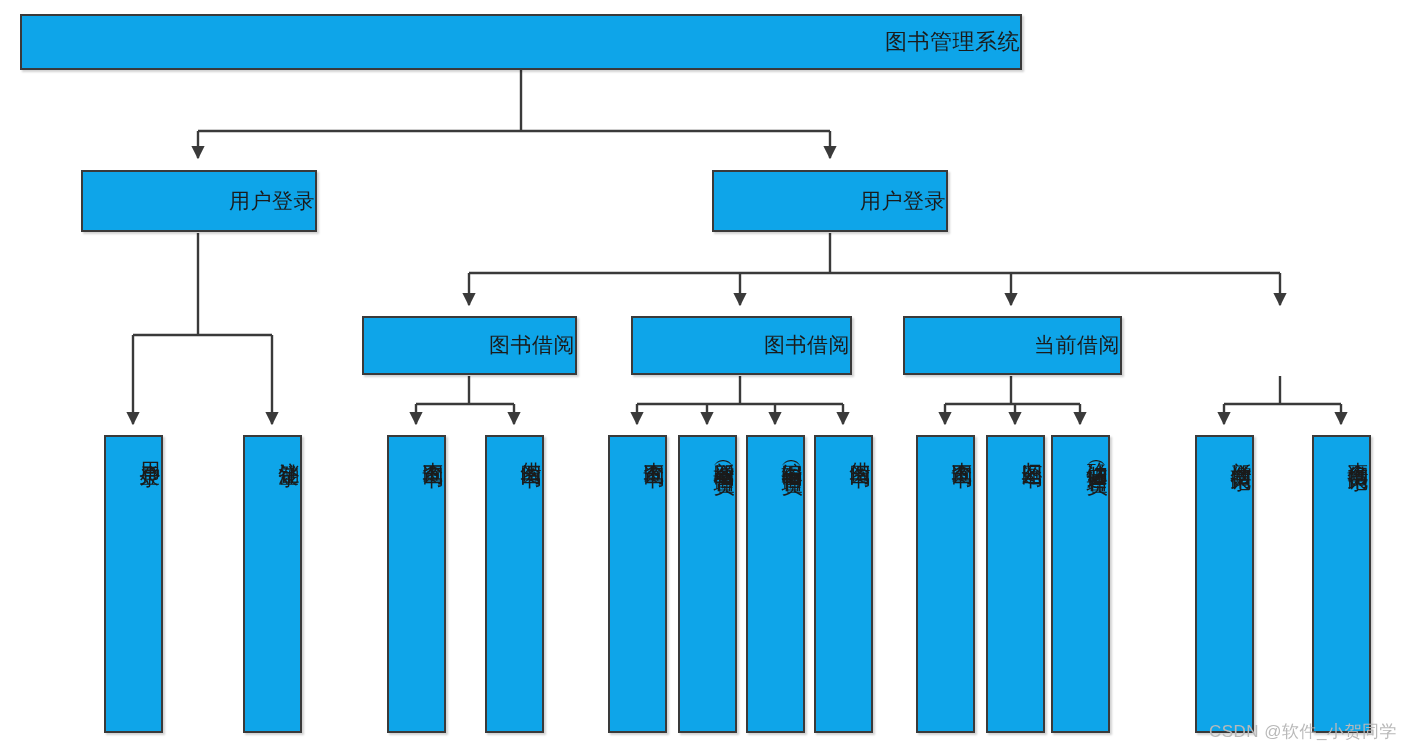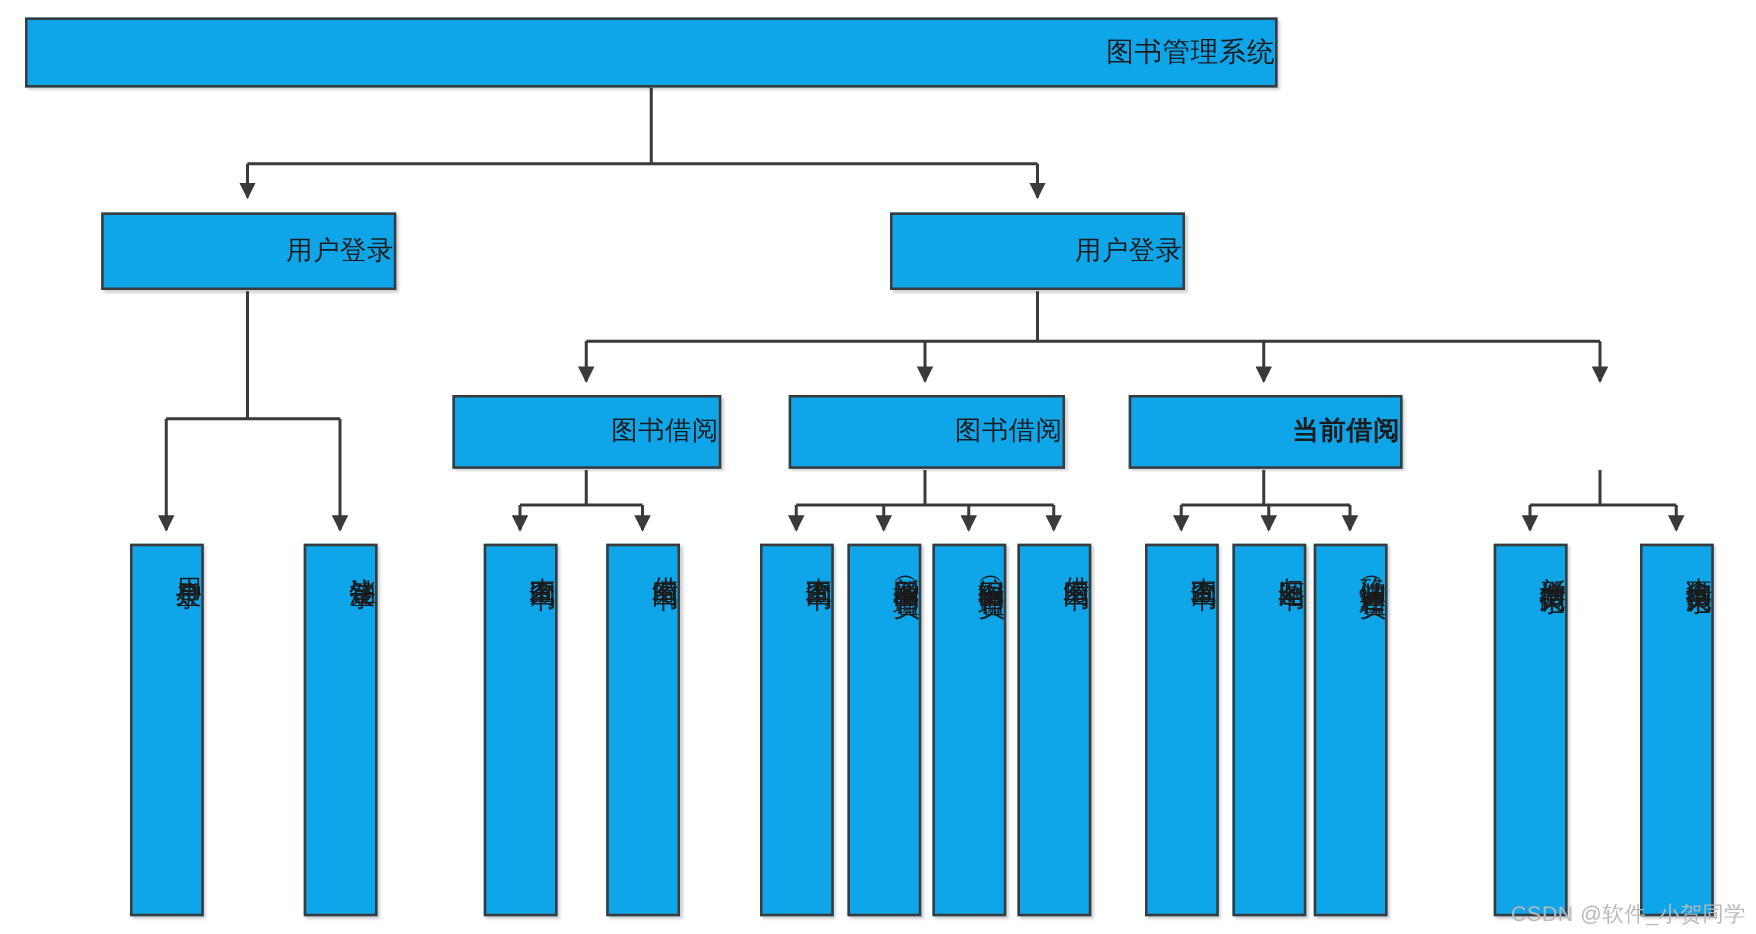--- a/index.html
+++ b/index.html
@@ -141,21 +141,21 @@
   </div>
 
   <div class="node h" style="left:362px; top:316px; width:215px; height:59px;">
     <span class="lbl">图书借阅</span>
   </div>
 
   <div class="node h" style="left:631px; top:316px; width:221px; height:59px;padding-left:16px;">
     <span class="lbl">图书借阅</span>
   </div>
 
-  <div class="node h" style="left:903px; top:316px; width:219px; height:59px;font-weight:bold;">
+  <div class="node h" style="left:903px; top:316px; width:219px; height:59px;">
     <span class="lbl">当前借阅</span>
   </div>
 
 
   <div class="node v" style="left:104px; top:435px; width:59px; height:298px;">
     <span class="lbl">用户登录</span>
   </div>
 
   <div class="node v" style="left:243px; top:435px; width:59px; height:298px;">
     <span class="lbl">注销登录</span>

